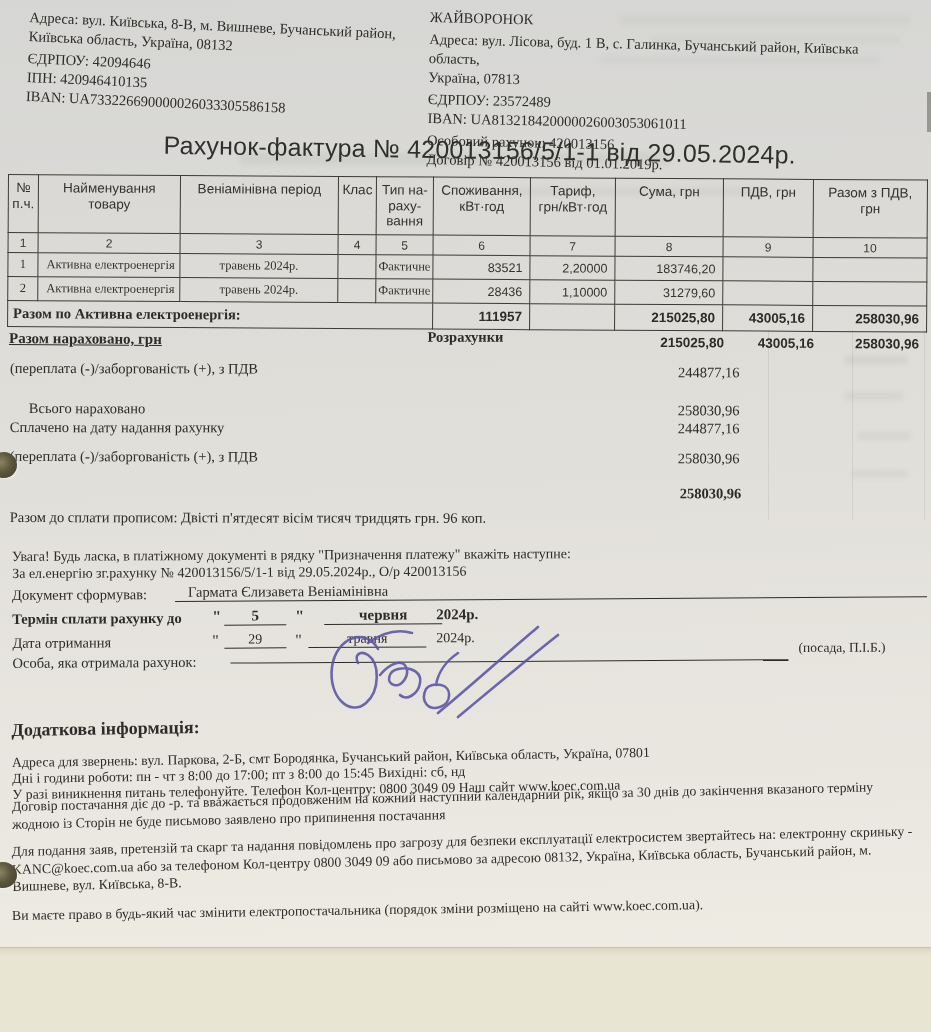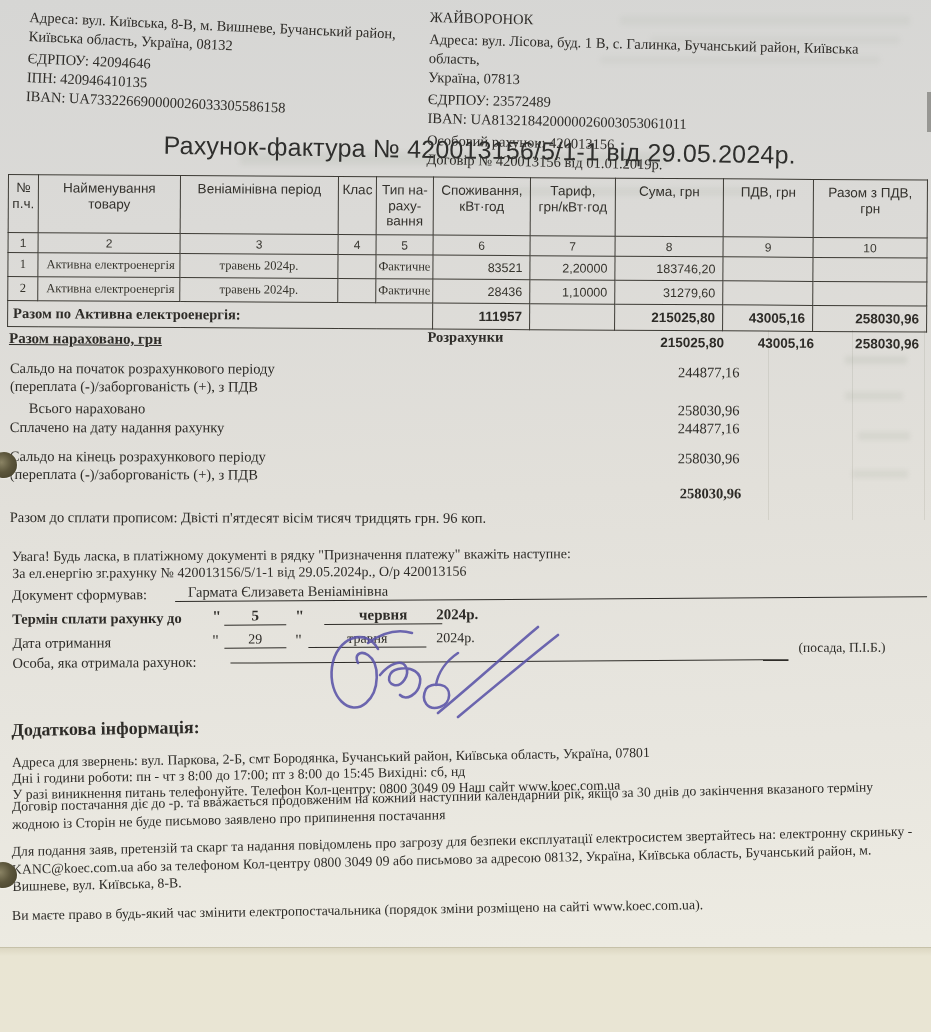--- a/index.html
+++ b/index.html
@@ -185,33 +185,31 @@
       <span class="abs grandnum" style="left:617px;top:2px;">215025,80</span>
       <span class="abs grandnum" style="left:707px;top:2px;">43005,16</span>
       <span class="abs grandnum" style="left:812px;top:2px;">258030,96</span>
     </div>
   </div>
 
   <div class="abs sec-calc" style="left:0;top:328px;width:931px;">
     <div class="calcheading" style="text-align:center;">Розрахунки</div>
     <div style="position:relative;height:180px;">
       <div class="abs calclabel" style="left:10px;top:14px;width:470px;">
-        <div>Сальдо на початок розрахункового періоду</div>
         <div>(переплата (-)/заборгованість (+), з ПДВ</div>
       </div>
       <span class="abs calcval" style="left:678px;top:18px;">244877,16</span>
 
       <span class="abs calclabel" style="left:9px;top:54px;margin-left:20px;">Всього нараховано</span>
       <span class="abs calcval" style="left:678px;top:56px;">258030,96</span>
 
       <span class="abs calclabel" style="left:10px;top:73px;">Сплачено на дату надання рахунку</span>
       <span class="abs calcval" style="left:678px;top:74px;">244877,16</span>
 
       <div class="abs calclabel" style="left:10px;top:102px;width:470px;">
-        <div>Сальдо на кінець розрахункового періоду</div>
         <div>(переплата (-)/заборгованість (+), з ПДВ</div>
       </div>
       <span class="abs calcval" style="left:678px;top:104px;">258030,96</span>
 
       <span class="abs calcval b" style="left:680px;top:139px;">258030,96</span>
 
       <span class="abs smallserif" style="left:10px;top:164px;font-size:14.5px;">Разом до сплати прописом: Двісті п'ятдесят вісім тисяч тридцять грн. 96 коп.</span>
     </div>
   </div>
 

